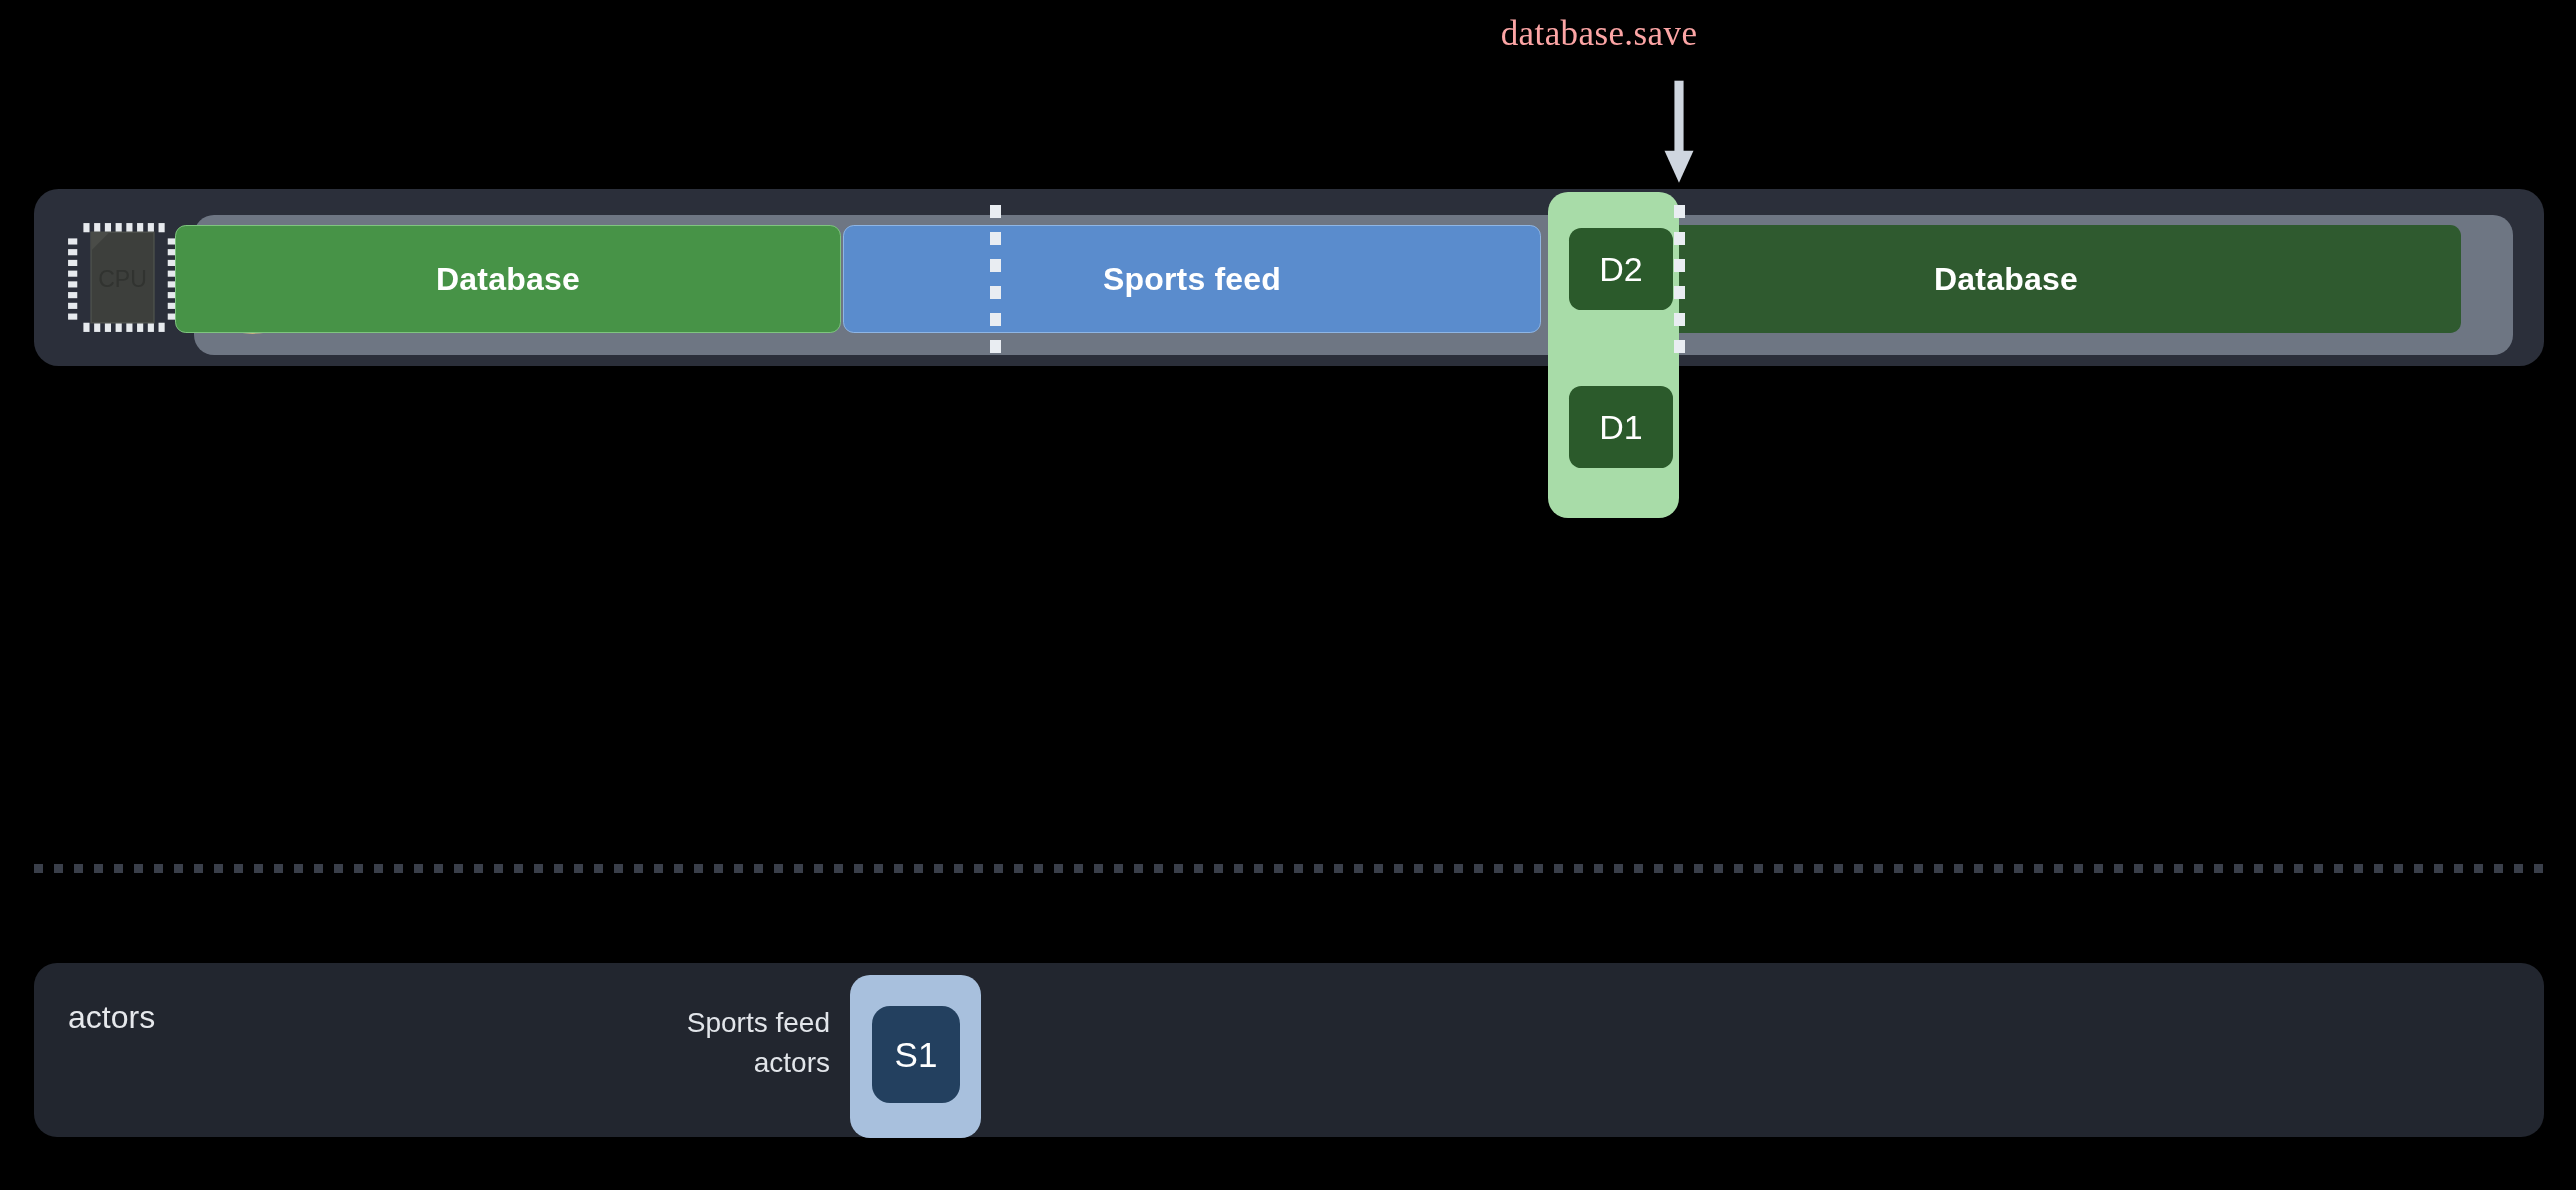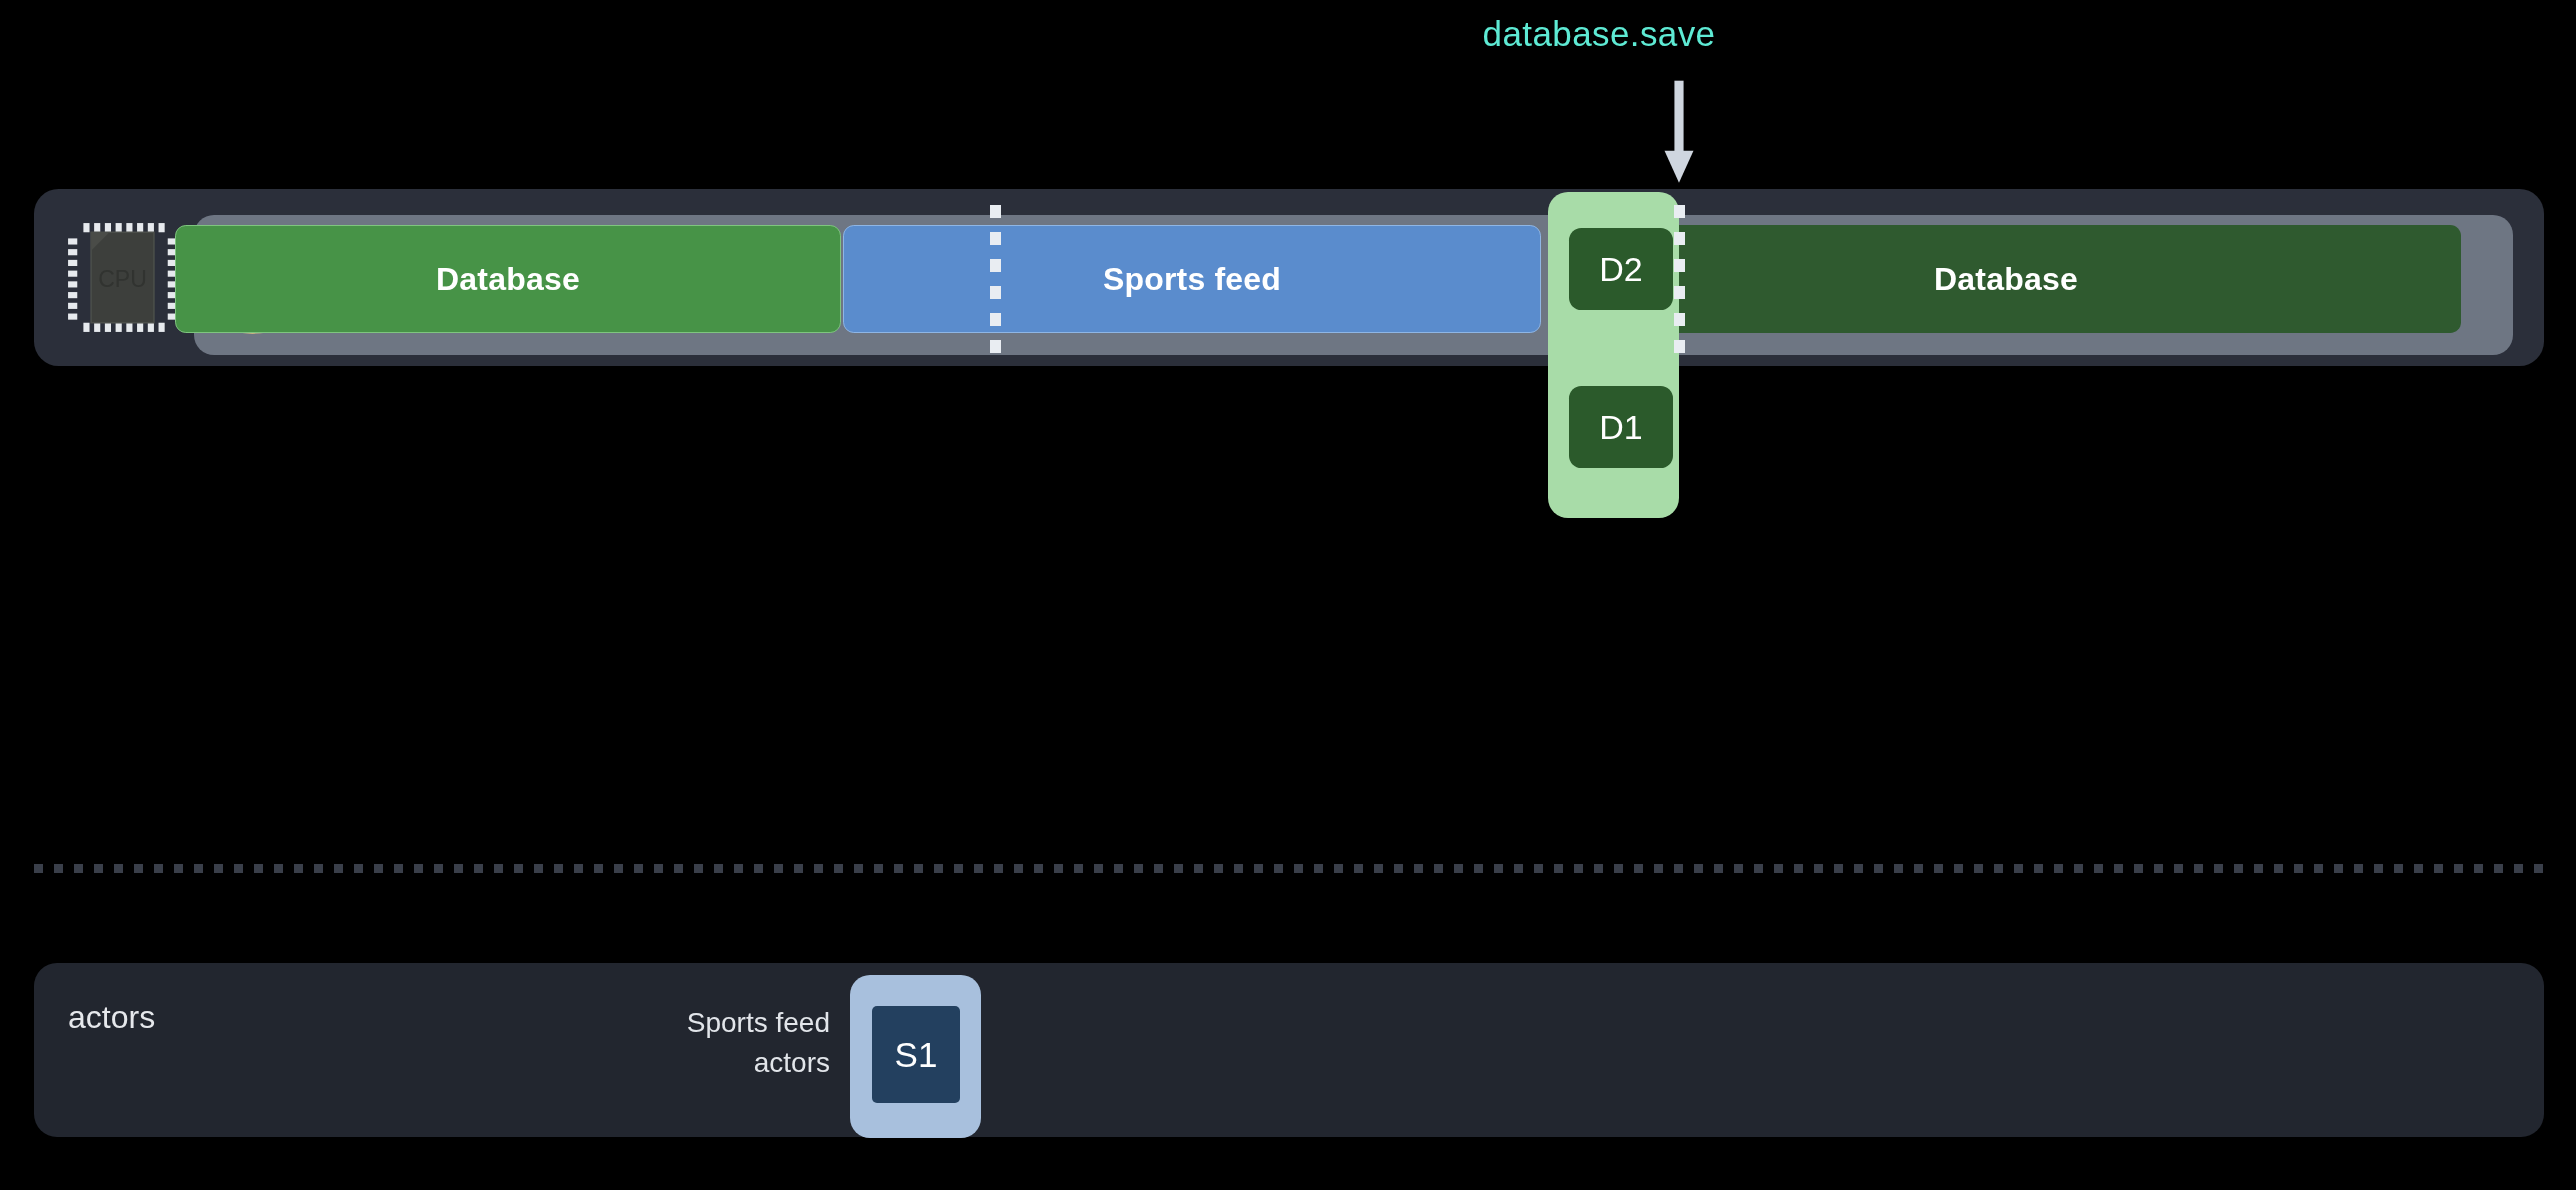--- a/index.html
+++ b/index.html
@@ -17,24 +17,24 @@
     background: #000000;
   }
 
   
   .callout-label {
     position: absolute;
     left: 1430px;
     top: 14px;
     width: 338px;
     text-align: center;
-    font-family: Liberation Sans, sans-serif;
+    font-family: Liberation Serif, serif;
     font-size: 35px;
     font-weight: 400;
-    color: #5eead4;
+    color: #fca5a5;
     letter-spacing: 0.4px;
     white-space: nowrap;
   }
   .callout-arrow {
     position: absolute;
     left: 1663px;
     top: 80px;
     width: 32px;
     height: 105px;
   }
@@ -207,21 +207,21 @@
     background: #a8c0dd;
     border-radius: 20px;
   }
   .actor-badge {
     position: absolute;
     left: 872px;
     top: 1006px;
     width: 88px;
     height: 97px;
     background: #23405f;
-    border-radius: 5px;
+    border-radius: 18px;
     display: flex;
     align-items: center;
     justify-content: center;
     color: #ffffff;
     font-size: 35px;
     font-weight: 400;
   }
 </style>
 </head>
 <body>

